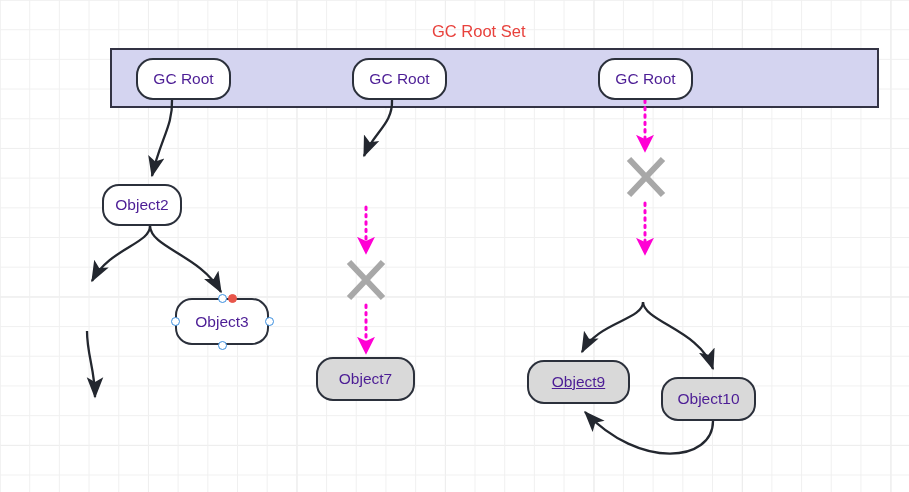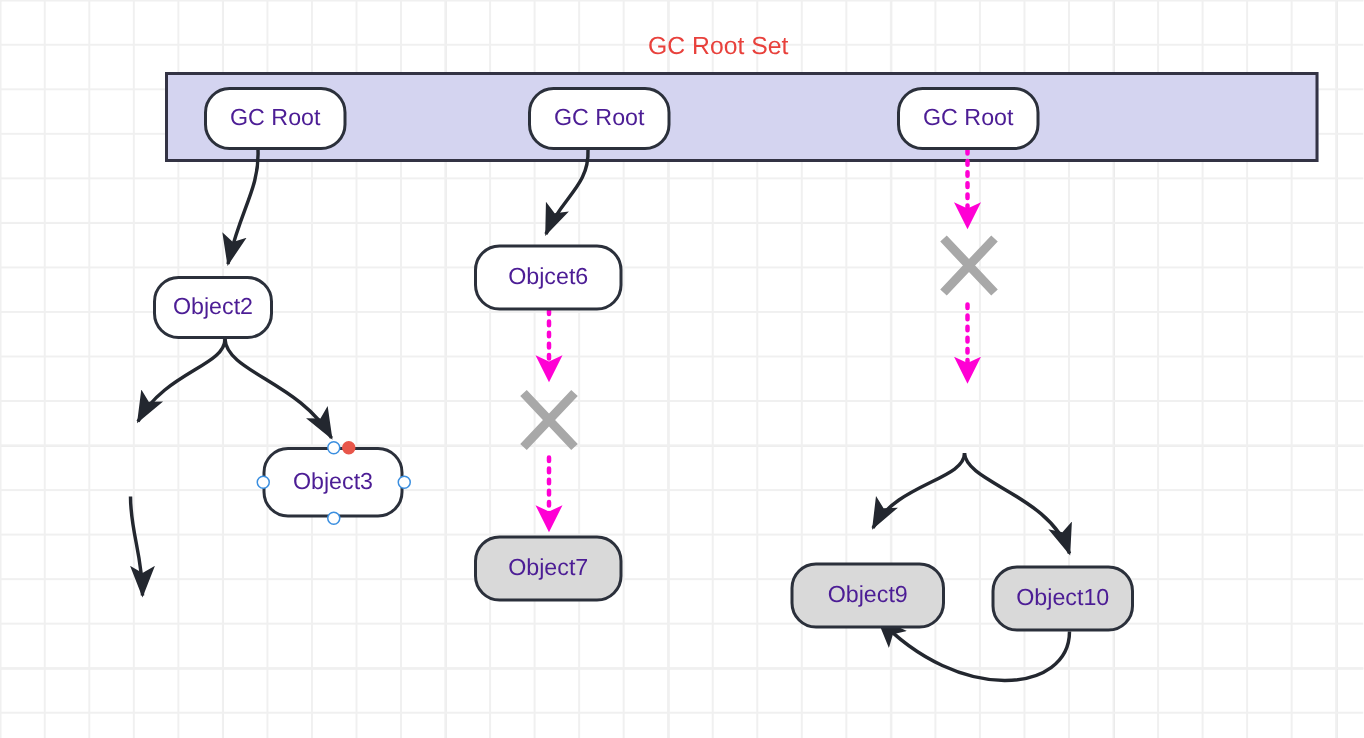--- a/index.html
+++ b/index.html
@@ -151,27 +151,24 @@
     <span>Object3</span>
   </div>
 
   <div class="handle" style="left:217.5px; top:293.5px;"></div>
   <div class="handle" style="left:170.5px; top:317px;"></div>
   <div class="handle" style="left:264.5px; top:317px;"></div>
   <div class="handle" style="left:217.5px; top:340.5px;"></div>
   <div class="handle dot" style="left:228px; top:293.5px;"></div>
 
 
-  <div class="node" style="left:316px; top:163px; width:99px; height:44px;">
-    <span>Objcet6</span>
-  </div>
   <div class="node gray" style="left:316px; top:357px; width:99px; height:44px;">
     <span>Object7</span>
   </div>
 
-  <div class="node gray" style="left:527px; top:375px; width:103px; height:44px;">
+  <div class="node gray" style="left:527px; top:360px; width:103px; height:44px;text-decoration:underline;">
     <span>Object9</span>
   </div>
   <div class="node gray" style="left:661px; top:377px; width:95px; height:44px;">
     <span>Object10</span>
   </div>
 
 </div>
 
 </body></html>

